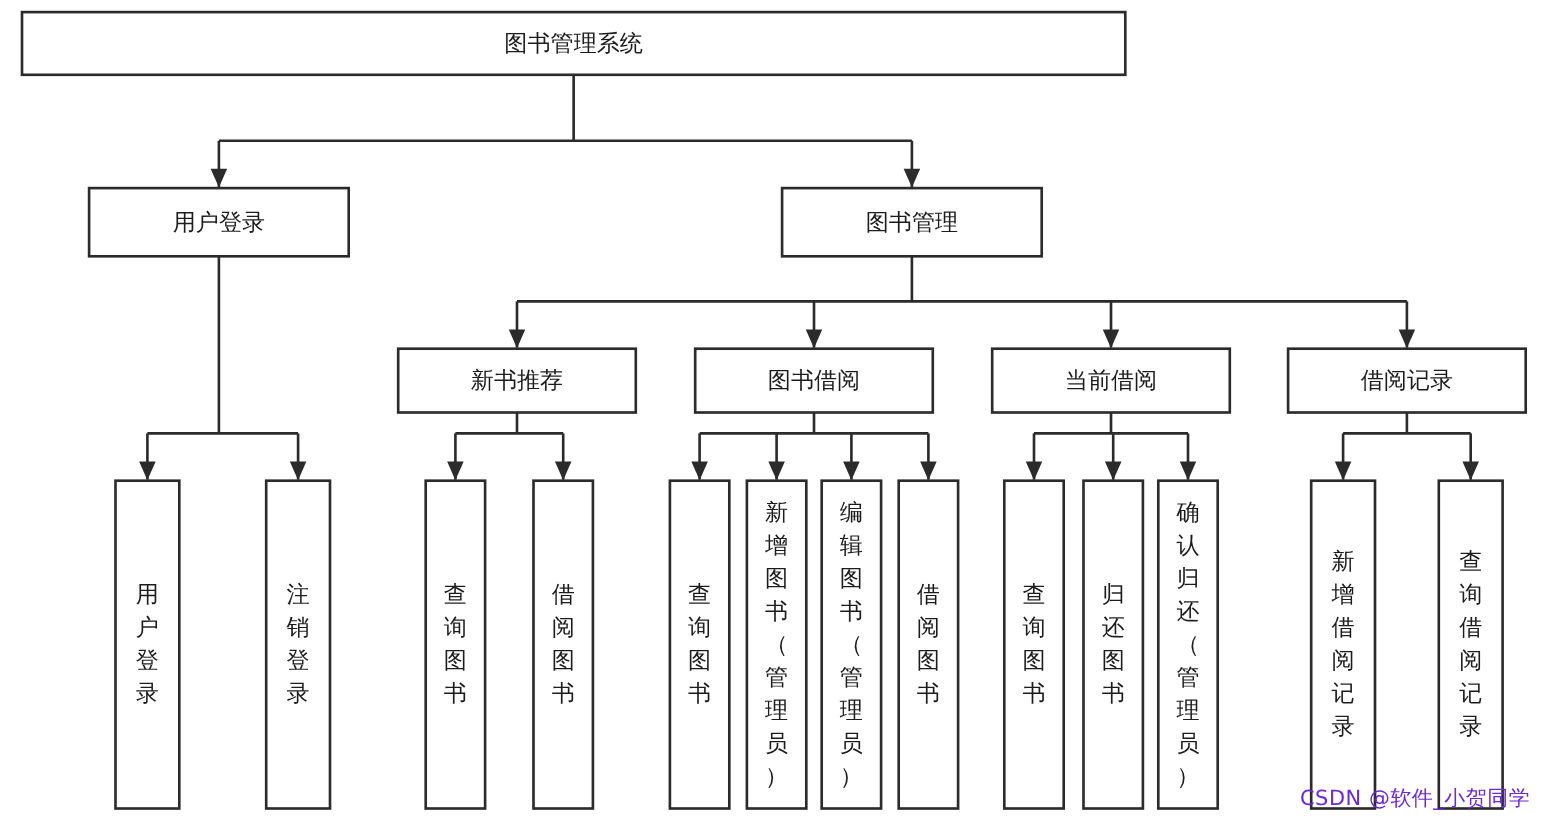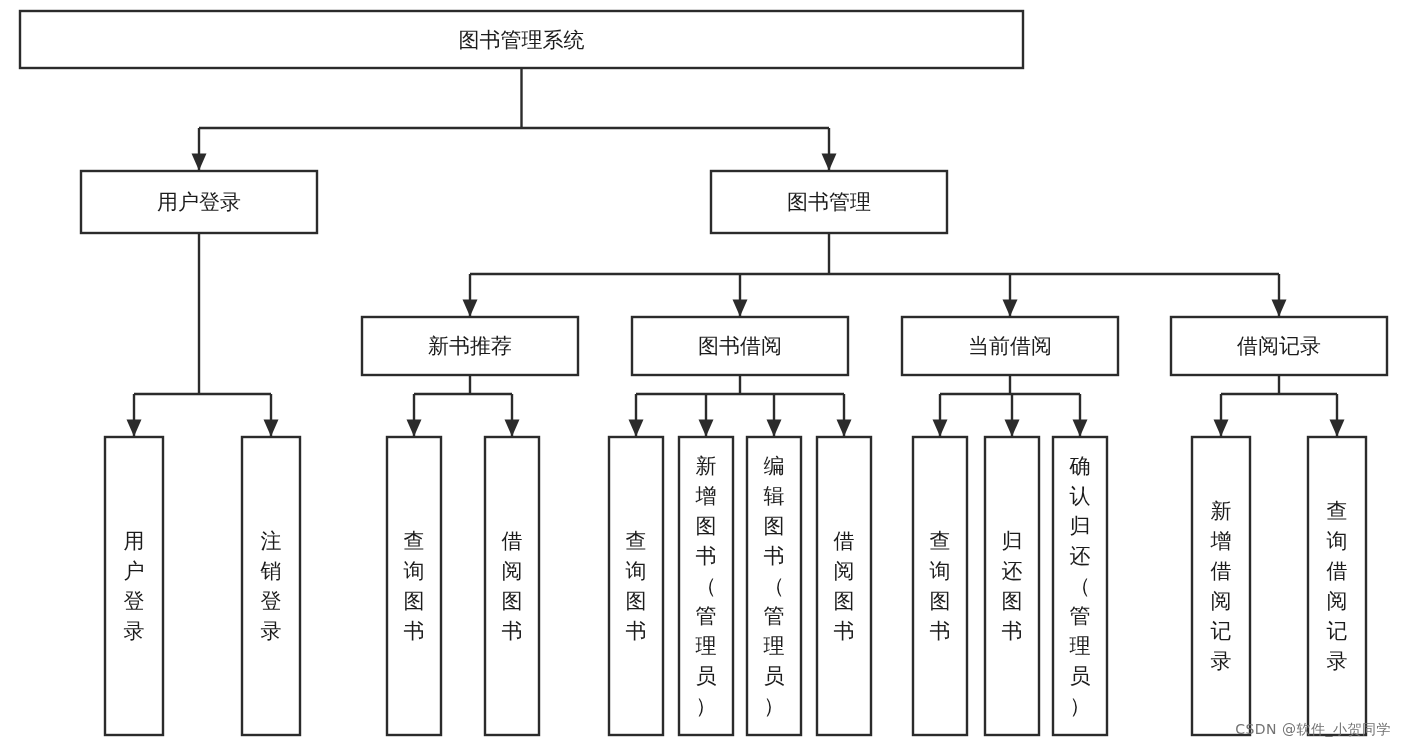--- a/index.html
+++ b/index.html
@@ -47,22 +47,22 @@
     font-family: "DejaVu Sans", "Liberation Sans", sans-serif;
     font-size: 21px;
     fill: #1c1c1c;
     text-anchor: middle;
   }
   .watermark {
     position: absolute;
     right: 14px;
     bottom: 8px;
     font-family: "DejaVu Sans", "Liberation Sans", sans-serif;
-    font-size: 14px;
-    color: #737373;
+    font-size: 19px;
+    color: #6d28d9;
     letter-spacing: 0.5px;
     white-space: nowrap;
     user-select: none;
   }
 </style>
 </head>
 <body>
 
 <svg id="diagram" viewBox="0 0 1405 747">
   <g id="edge-layer">

